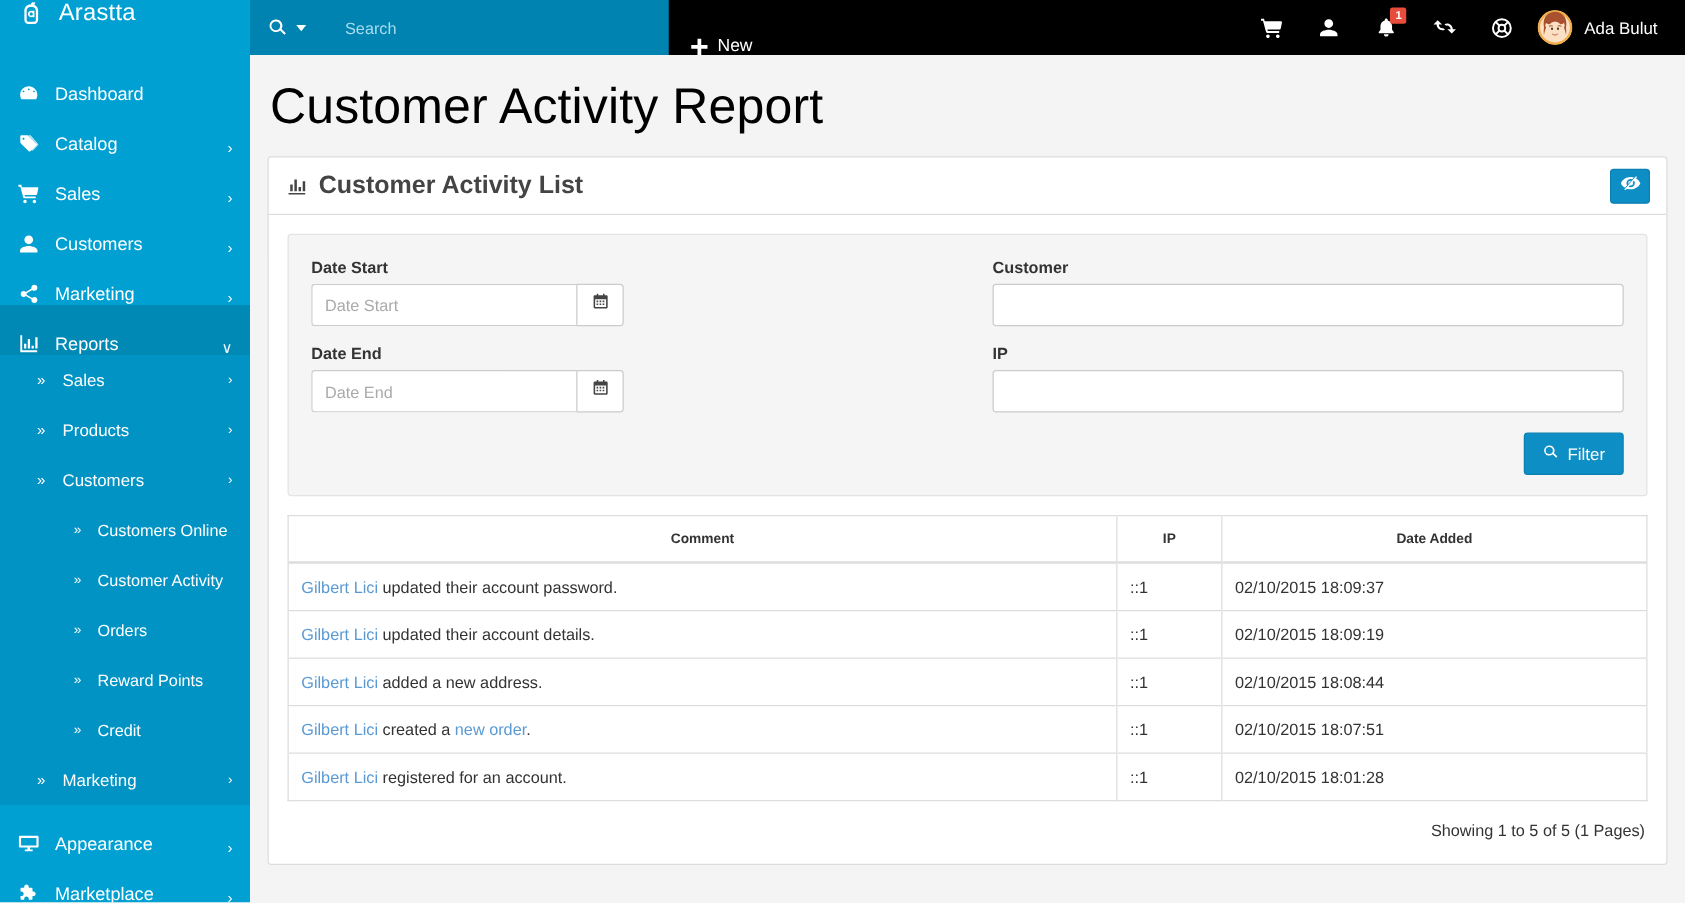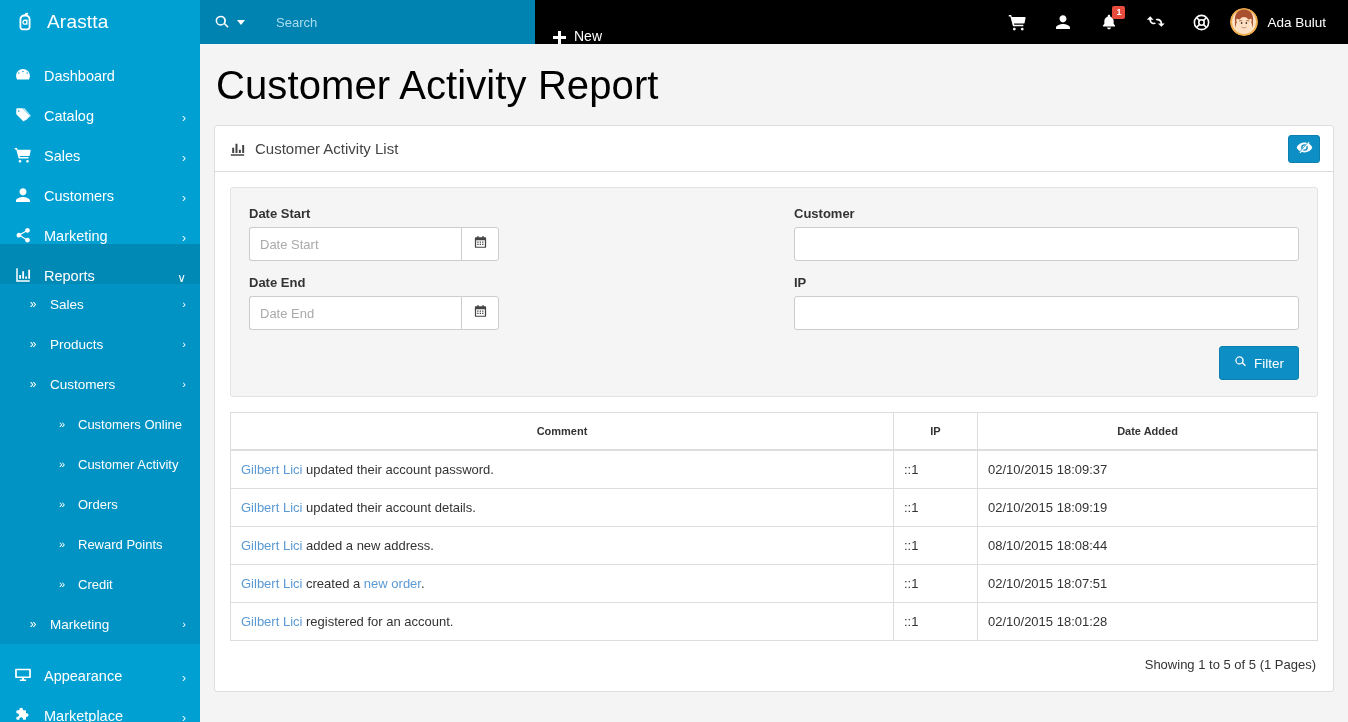--- a/index.html
+++ b/index.html
@@ -12,21 +12,21 @@
   .app { position: relative; width: 1348px; height: 722px; display: flex; }
 
   
   .sidebar {
     width: 200px; min-width: 200px; height: 722px;
     background: #00a0d2;
     overflow: hidden;
     position: relative; z-index: 5;
   }
   .brand {
-    height: 44px; display: flex; align-items: center;
+    height: 44px; display: flex; 
     padding-left: 14px; gap: 11px;
     background: #00a0d2;
   }
   .brand-logo { width: 22px; height: 22px; display: block; }
   .brand-name { color: #ffffff; font-size: 19px; letter-spacing: .2px; }
 
   .nav-item {
     height: 40px; display: flex; align-items: flex-end;
     padding: 0 14px 0 14px; gap: 12px;
     color: #ffffff; font-size: 14.5px;
@@ -101,21 +101,21 @@
     padding: 19px 2px 17px 2px; letter-spacing: .1px;
   }
 
   .panel { background: #fff; border: 1px solid #dddddd; border-radius: 3px; }
   .panel-head {
     height: 46px; display: flex; align-items: center;
     padding: 0 14px; border-bottom: 1px solid #dddddd;
     position: relative;
   }
   .panel-head-ic { width: 17px; height: 16px; margin-right: 9px; display: block; }
-  .panel-title { font-size: 15px; color: #444; }
+  .panel-title { font-size: 20px; color: #444; font-weight: bold; }
   .eye-btn {
     position: absolute; right: 13px; top: 9px;
     width: 32px; height: 28px; border-radius: 3px;
     background: #0d8ec4; border: 1px solid #0b80b1;
     display: flex; align-items: center; justify-content: center; cursor: pointer;
   }
   .panel-body { padding: 15px; }
 
   .well {
     background: #f5f5f5; border: 1px solid #e3e3e3; border-radius: 3px;
@@ -488,21 +488,21 @@
                 <td class="col-date">02/10/2015 18:09:37</td>
               </tr>
               <tr>
                 <td><a class="lnk">Gilbert Lici</a><span> updated their account details.</span></td>
                 <td class="col-ip">::1</td>
                 <td class="col-date">02/10/2015 18:09:19</td>
               </tr>
               <tr>
                 <td><a class="lnk">Gilbert Lici</a><span> added a new address.</span></td>
                 <td class="col-ip">::1</td>
-                <td class="col-date">08/10/2015 18:08:44</td>
+                <td class="col-date">02/10/2015 18:08:44</td>
               </tr>
               <tr>
                 <td><a class="lnk">Gilbert Lici</a><span> created a </span><a class="lnk">new order</a><span>.</span></td>
                 <td class="col-ip">::1</td>
                 <td class="col-date">02/10/2015 18:07:51</td>
               </tr>
               <tr>
                 <td><a class="lnk">Gilbert Lici</a><span> registered for an account.</span></td>
                 <td class="col-ip">::1</td>
                 <td class="col-date">02/10/2015 18:01:28</td>

